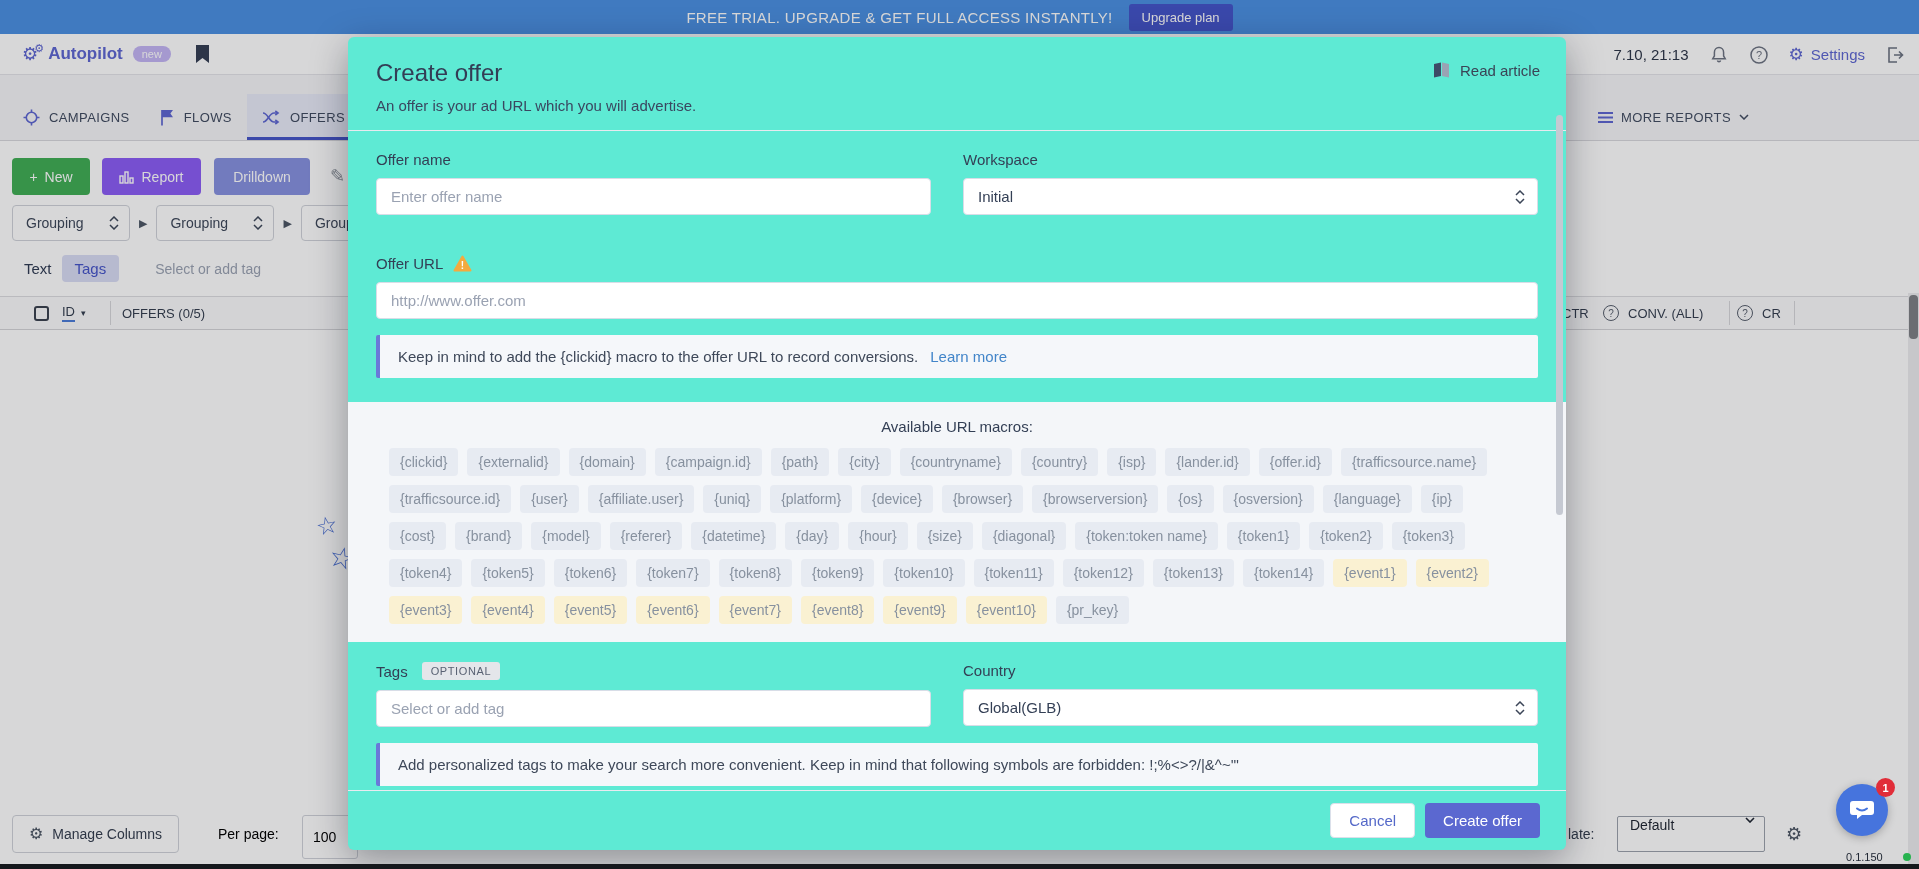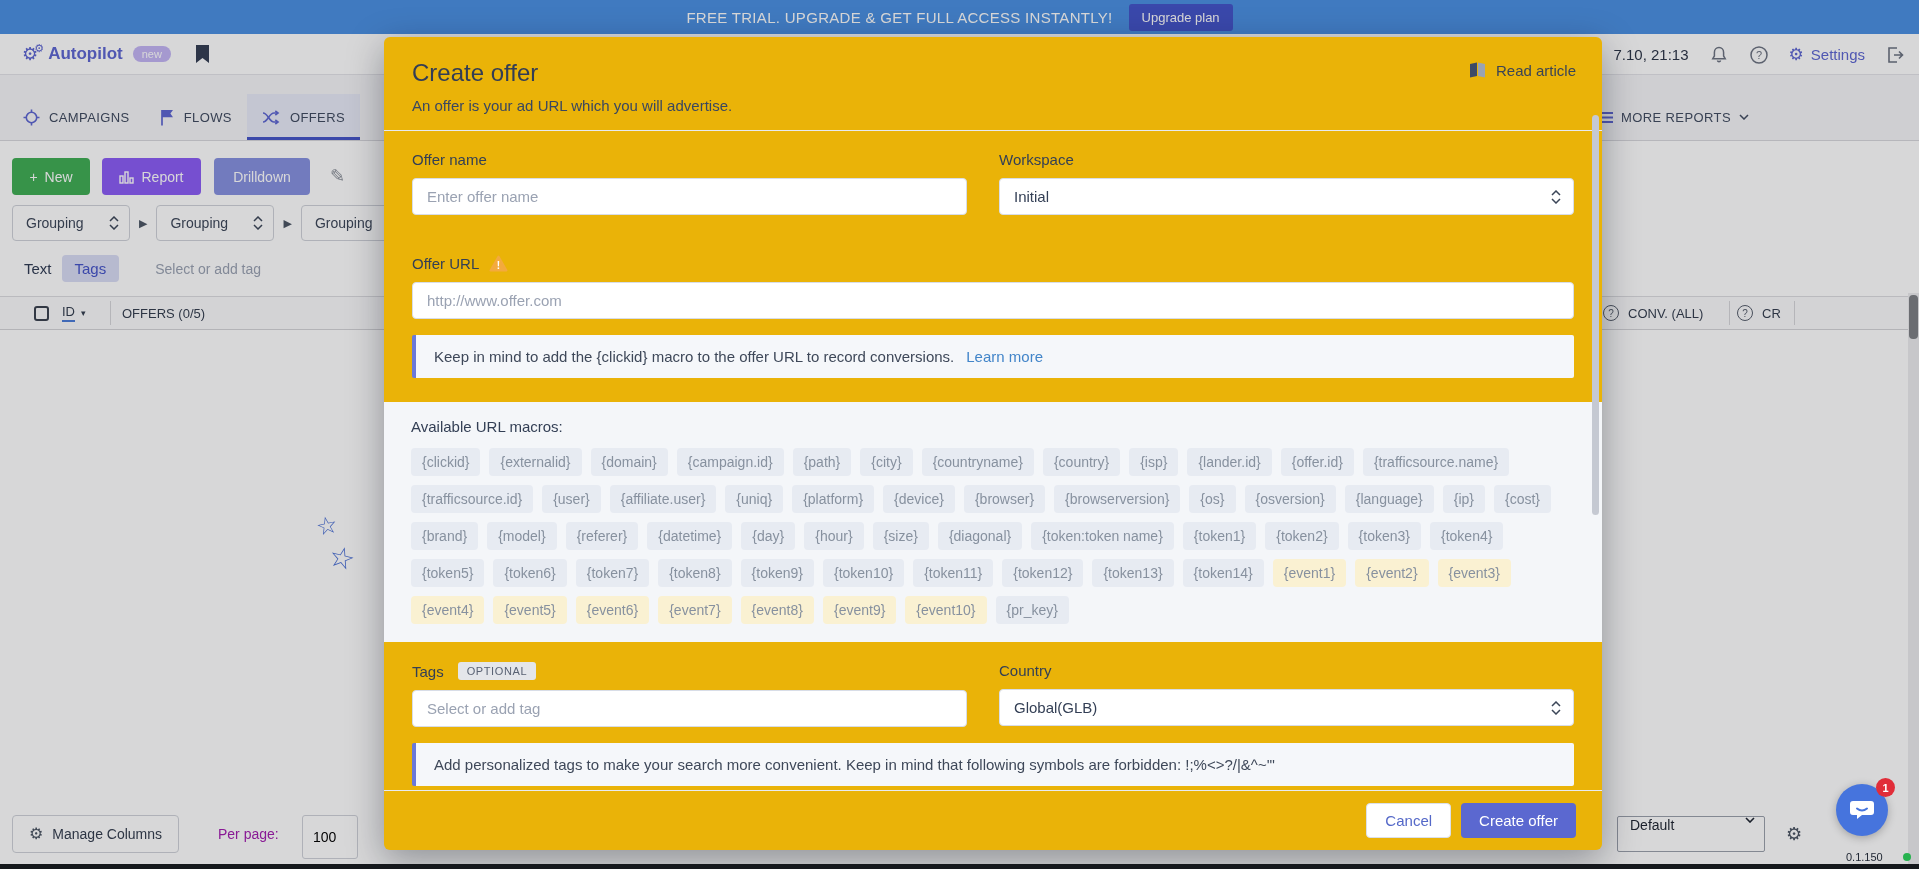--- a/index.html
+++ b/index.html
@@ -74,21 +74,21 @@
   .star { position:absolute; color:#4a6fd4; z-index:1; }
   .star1 { left:316px; top:512px; font-size:24px; transform:rotate(-12deg); }
   .star2 { left:329px; top:541px; font-size:29px; transform:rotate(14deg); }
 
   
   .bbar { position:absolute; left:0; top:812px; width:1919px; height:46px; z-index:1; }
   .manage-btn { position:absolute; left:12px; top:3px; height:38px; padding:0 16px; background:#fff;
                 border:1px solid #cfd2d9; border-radius:4px; display:flex; align-items:center; gap:9px;
                 font-size:14px; color:#333d4e; cursor:pointer; }
   .mgear { font-size:16px; color:#4b5563; line-height:1; }
-  .perpage-label { position:absolute; left:218px; top:14px; font-size:14px; color:#a21caf; }
+  .perpage-label { position:absolute; left:218px; top:14px; font-size:14px; color:#000000; }
   .perpage-input { position:absolute; left:302px; top:3px; width:56px; height:44px; border:1px solid #cfd2d9;
                    border-radius:3px; font-size:14px; padding:0 10px; outline:none; font-family:"Liberation Sans", sans-serif; }
   .template-label { position:absolute; left:1568px; top:14px; font-size:14px; color:#333d4e; }
   .template-select { position:absolute; left:1617px; top:4px; width:148px; height:36px; background:#fff;
                      border:1px solid #9aa0ab; border-radius:2px; display:flex; 
                      justify-content:space-between; padding:0 9px 0 12px; font-size:14px; color:#1d2430; cursor:pointer; }
   .bgear { position:absolute; left:1786px; top:11px; font-size:18px; color:#4b5563; cursor:pointer; }
 
   
   .chat { position:absolute; left:1836px; top:784px; width:52px; height:52px; background:#4674dd; border-radius:50%;
@@ -97,41 +97,41 @@
   .chat-badge { position:absolute; left:1876px; top:778px; width:19px; height:19px; background:#e12d39; color:#fff;
                 border-radius:50%; font-size:11px; font-weight:bold; display:flex; align-items:center;
                 justify-content:center; z-index:301; }
   .version { position:absolute; left:1846px; top:851px; font-size:11px; color:#1d2430; z-index:300;
              display:flex; align-items:center; gap:20px; }
   .vdot { width:8px; height:8px; border-radius:50%; background:#27b34f; }
   .bottom-strip { position:absolute; left:0; top:864px; width:1919px; height:5px; background:#15181c; z-index:300; }
 
   
   .overlay { position:absolute; inset:0; background:rgba(15,18,26,0.17); z-index:50; }
-  .modal { position:absolute; left:348px; top:37px; width:1218px; height:813px; background:#eab308; border-radius:6px;
-           z-index:100; box-shadow:0 10px 36px rgba(10,14,26,.35); display:flex; flex-direction:column; overflow:hidden;margin-left:36px; }
+  .modal { position:absolute; left:348px; top:37px; width:1218px; height:813px; background:#5eead4; border-radius:6px;
+           z-index:100; box-shadow:0 10px 36px rgba(10,14,26,.35); display:flex; flex-direction:column; overflow:hidden; }
   .modal-header { padding:22px 28px 16px; border-bottom:1px solid #e7eaef; position:relative; }
   .modal-title { font-size:24px; color:#333d55; }
   .modal-sub { font-size:15px; color:#3a4760; margin-top:10px; }
   .read-article { position:absolute; right:26px; top:24px; display:flex; align-items:center; gap:9px;
                   font-size:15px; color:#3a4456; cursor:pointer; }
   .modal-body { flex:1; overflow:hidden; display:flex; flex-direction:column; }
   .sec { padding:0 28px; }
   .form-grid { display:grid; grid-template-columns:555px 1fr; column-gap:32px; }
   .flabel { font-size:15px; color:#333f55; display:flex; align-items:center; }
   .finput { width:100%; height:37px; border:1px solid #d8dde7; border-radius:4px; font-size:15px; padding:0 14px;
             outline:none; margin-top:10px; font-family:"Liberation Sans", sans-serif; color:#333f55; }
   .fselect { width:100%; height:37px; border:1px solid #d8dde7; border-radius:4px; margin-top:10px; background:#fff;
              display:flex; align-items:center; justify-content:space-between; padding:0 12px 0 14px;
              font-size:15px; color:#333f55; cursor:pointer; }
   .warn { margin-left:10px; display:flex; }
   .note { margin-top:16px; background:#f5f7fa; border-left:4px solid #6a79d9; border-radius:2px;
           padding:13px 18px; font-size:15px; color:#3e4859; }
   .learn-more { color:#4285c9; margin-left:12px; cursor:pointer; }
-  .macros-band { margin-top:24px; background:#f4f6f9; padding:16px 27px 18px; }
+  .macros-band { margin-top:24px; background:#f4f6f9; padding:16px 41px 18px;text-align:center; }
   .macros-title { font-size:15px; color:#333f55; }
   .chips { margin-top:13px; display:flex; flex-wrap:wrap; gap:9px 9px; }
   .chip { background:#e7ebf2; color:#87919f; font-size:14px; padding:6px 11px; border-radius:4px; cursor:pointer; white-space:nowrap; }
   .chip.yellow { background:#faf1d2; }
   .optional-badge { background:#e4e6ea; color:#596273; font-size:11px; letter-spacing:.6px; padding:3px 9px;
                     border-radius:3px; margin-left:14px; }
   .modal-footer { margin-top:auto; border-top:1px solid #e8ebf0; padding:12px 26px; display:flex;
                   justify-content:flex-end; align-items:center; gap:10px; }
   .btn-cancel { height:35px; padding:0 18px; background:#fff; border:1px solid #dbe0ea; border-radius:4px;
                 color:#5468c8; font-size:15px; display:flex; align-items:center; cursor:pointer; }

